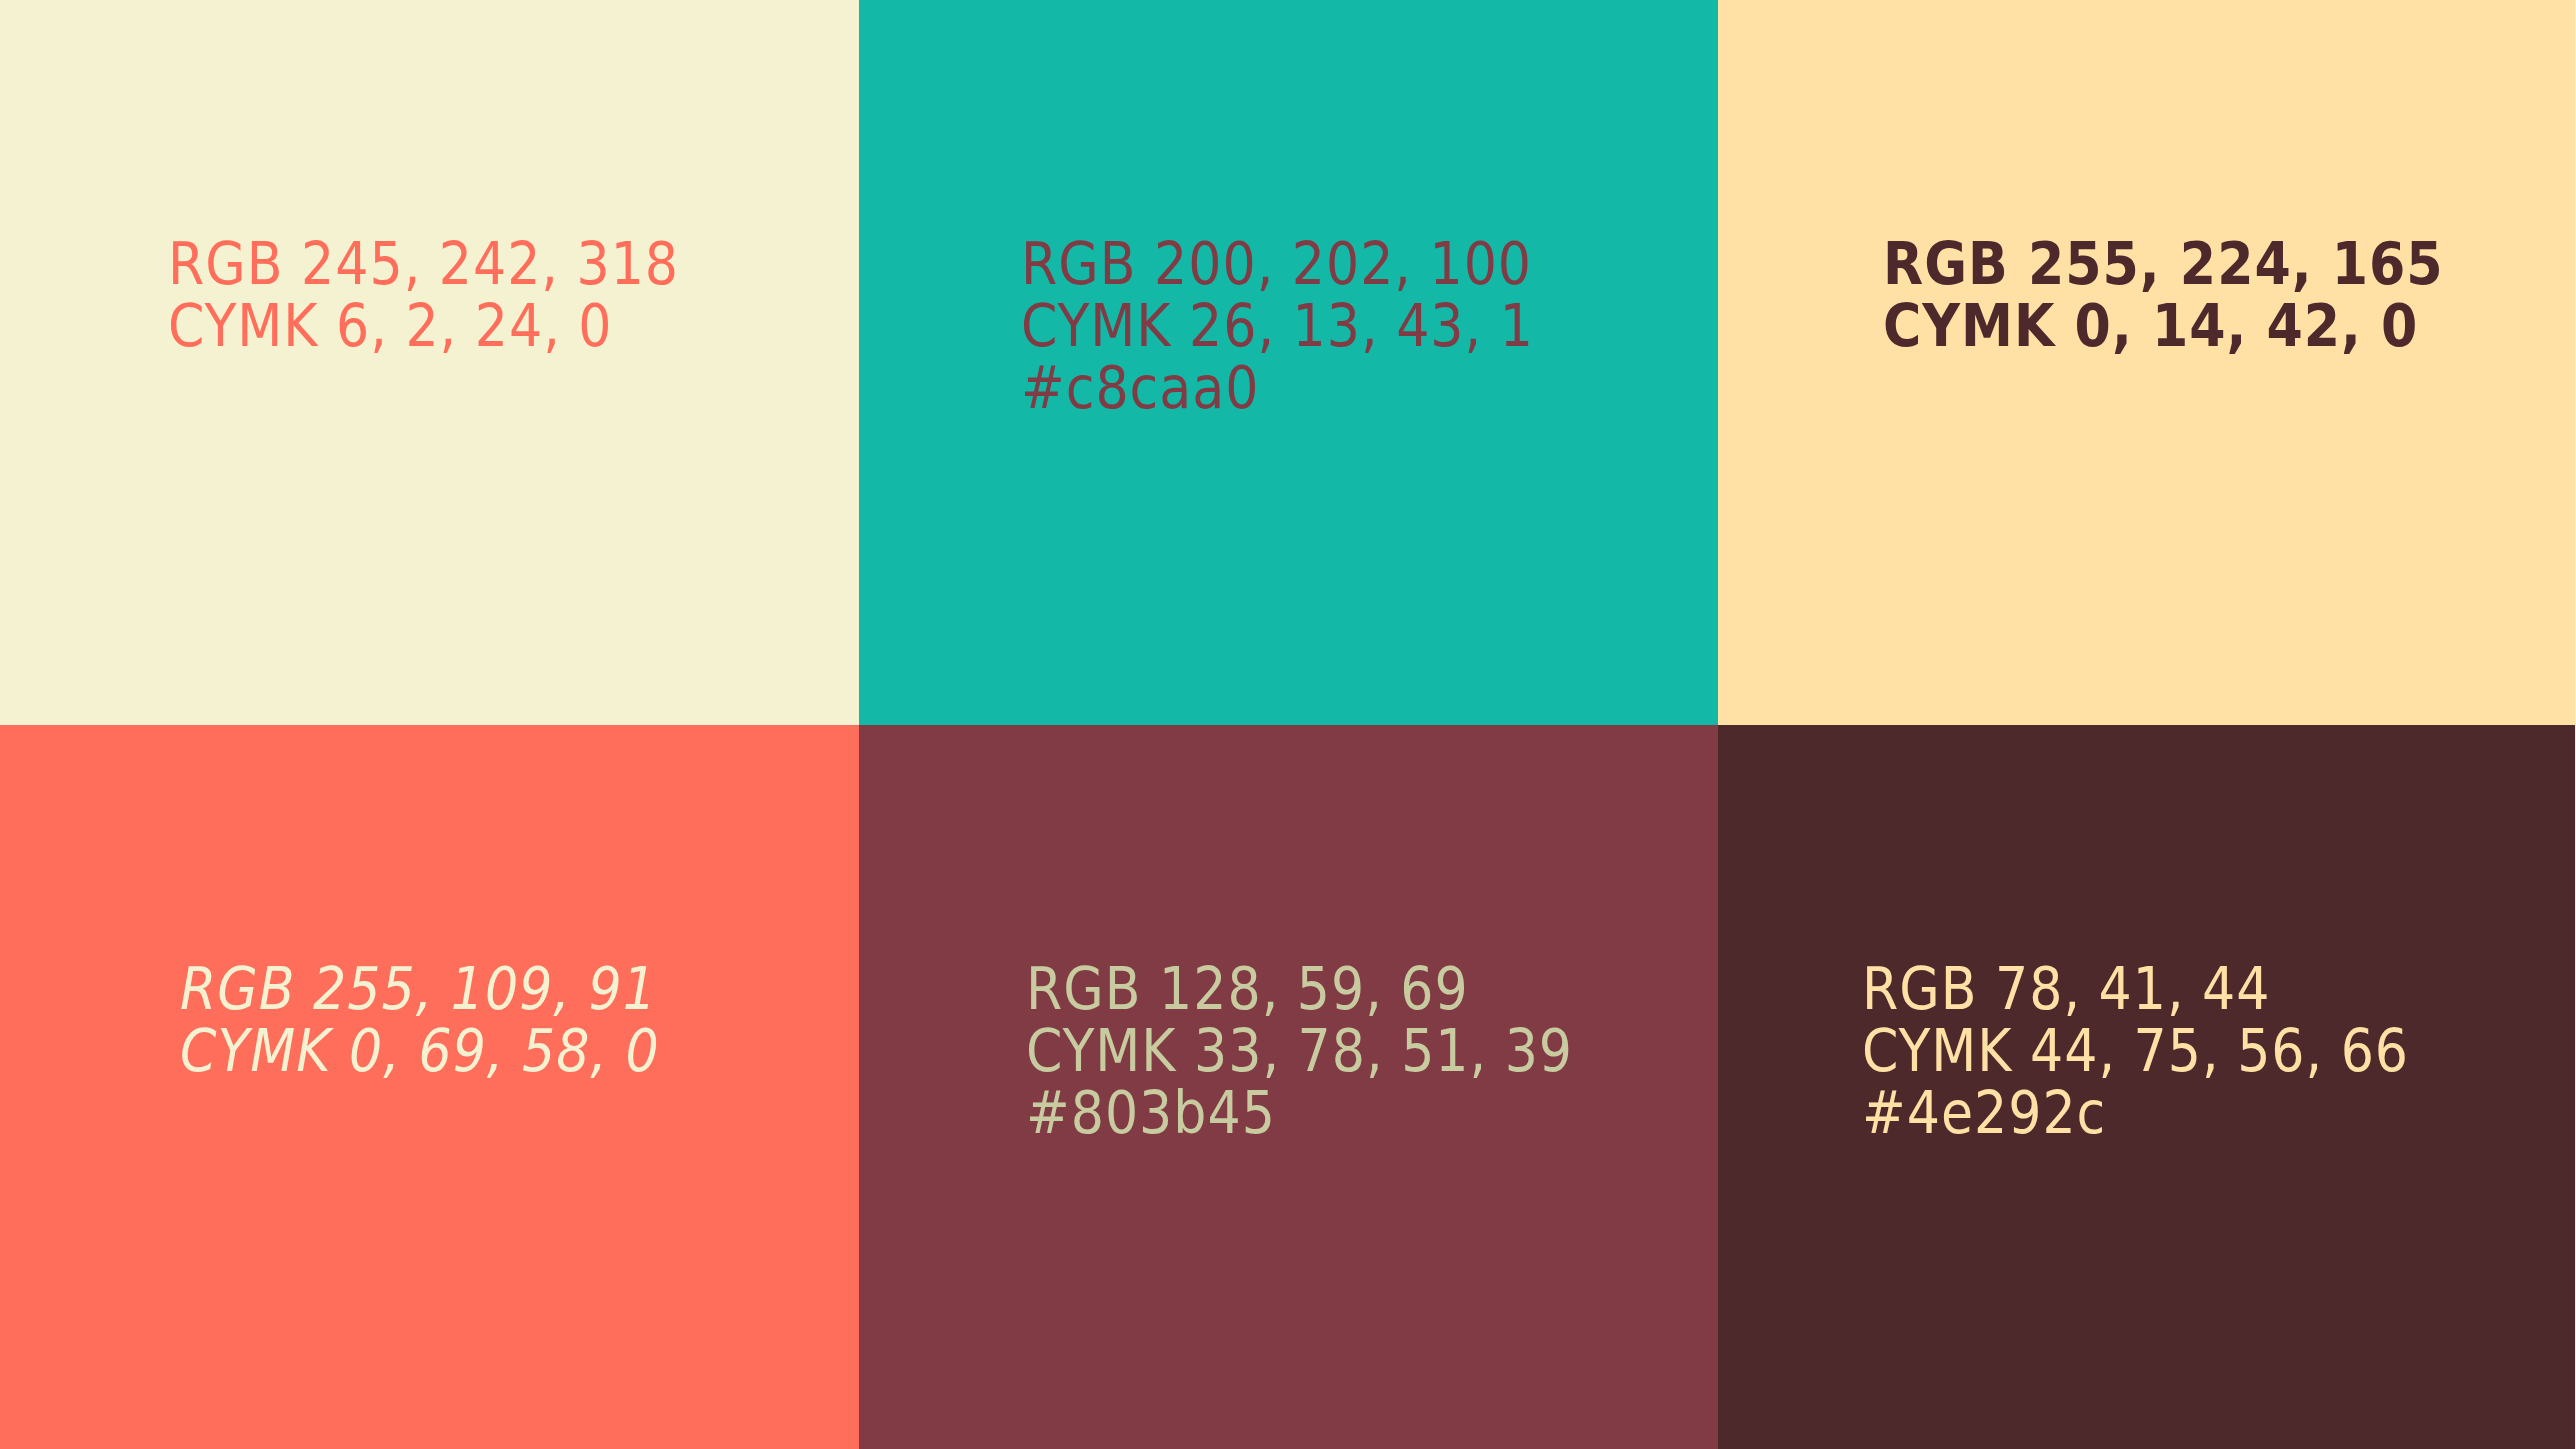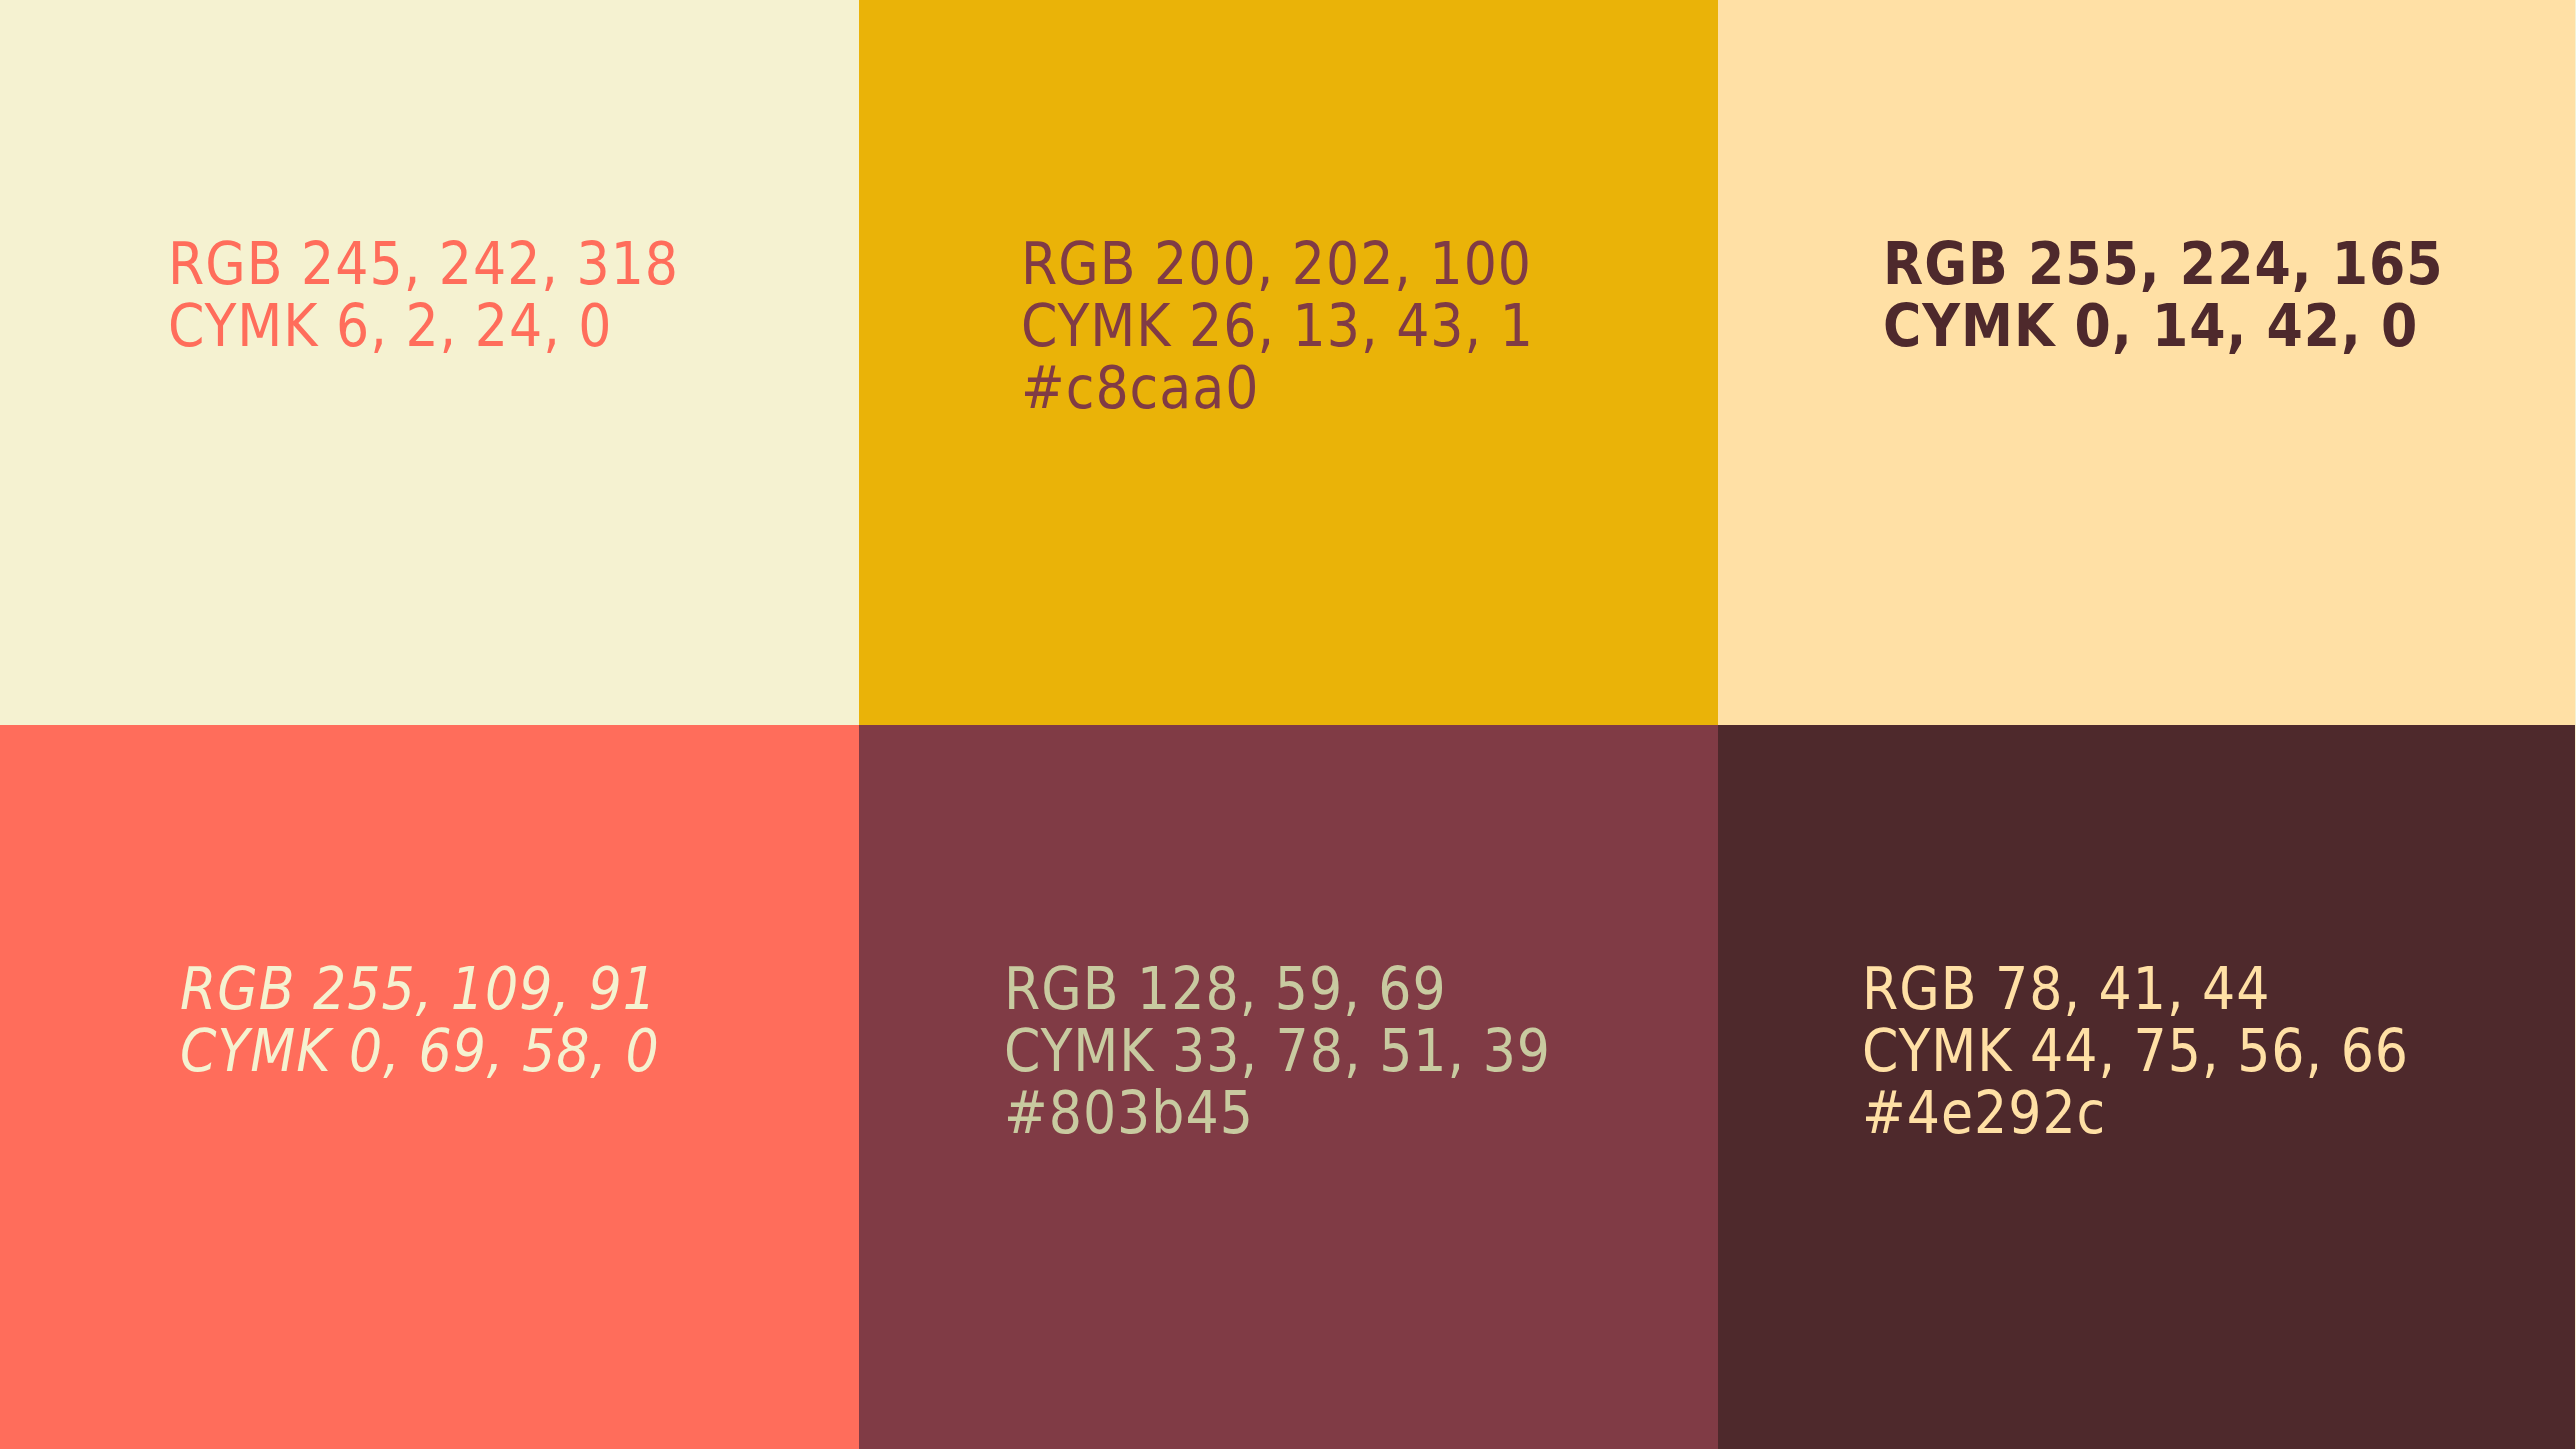--- a/index.html
+++ b/index.html
@@ -63,21 +63,21 @@
 
 <div id="palette-grid">
 
   <div class="swatch row-top indent-250" style="background-color: rgb(245, 242, 209);">
     <div class="swatch-text" style="color: rgb(255, 109, 91);">
       <span class="swatch-line">RGB 245, 242, 318</span>
       <span class="swatch-line">CYMK 6, 2, 24, 0</span>
     </div>
   </div>
 
-  <div class="swatch row-top indent-241" style="background-color: #eab308;">
+  <div class="swatch row-top indent-241" style="background-color: #14b8a6;">
     <div class="swatch-text" style="color: rgb(128, 59, 69);">
       <span class="swatch-line">RGB 200, 202, 100</span>
       <span class="swatch-line">CYMK 26, 13, 43, 1</span>
       <span class="swatch-line">#c8caa0</span>
     </div>
   </div>
 
   <div class="swatch row-top indent-246" style="background-color: rgb(255, 224, 165);">
     <div class="swatch-text" style="color: rgb(78, 41, 44);">
       <span class="swatch-line">RGB 255, 224, 165</span>
@@ -86,21 +86,21 @@
   </div>
 
   <div class="swatch row-bottom indent-268" style="background-color: rgb(255, 109, 91);">
     <div class="swatch-text" style="color: rgb(245, 242, 209);">
       <span class="swatch-line">RGB 255, 109, 91</span>
       <span class="swatch-line">CYMK 0, 69, 58, 0</span>
     </div>
   </div>
 
   <div class="swatch row-bottom indent-216" style="background-color: rgb(128, 59, 69);">
-    <div class="swatch-text" style="color: rgb(200, 202, 160);">
+    <div class="swatch-text" style="color: rgb(200, 202, 160); margin-left: 22px;">
       <span class="swatch-line">RGB 128, 59, 69</span>
       <span class="swatch-line">CYMK 33, 78, 51, 39</span>
       <span class="swatch-line">#803b45</span>
     </div>
   </div>
 
   <div class="swatch row-bottom indent-215" style="background-color: rgb(78, 41, 44);">
     <div class="swatch-text" style="color: rgb(255, 224, 165);">
       <span class="swatch-line">RGB 78, 41, 44</span>
       <span class="swatch-line">CYMK 44, 75, 56, 66</span>

